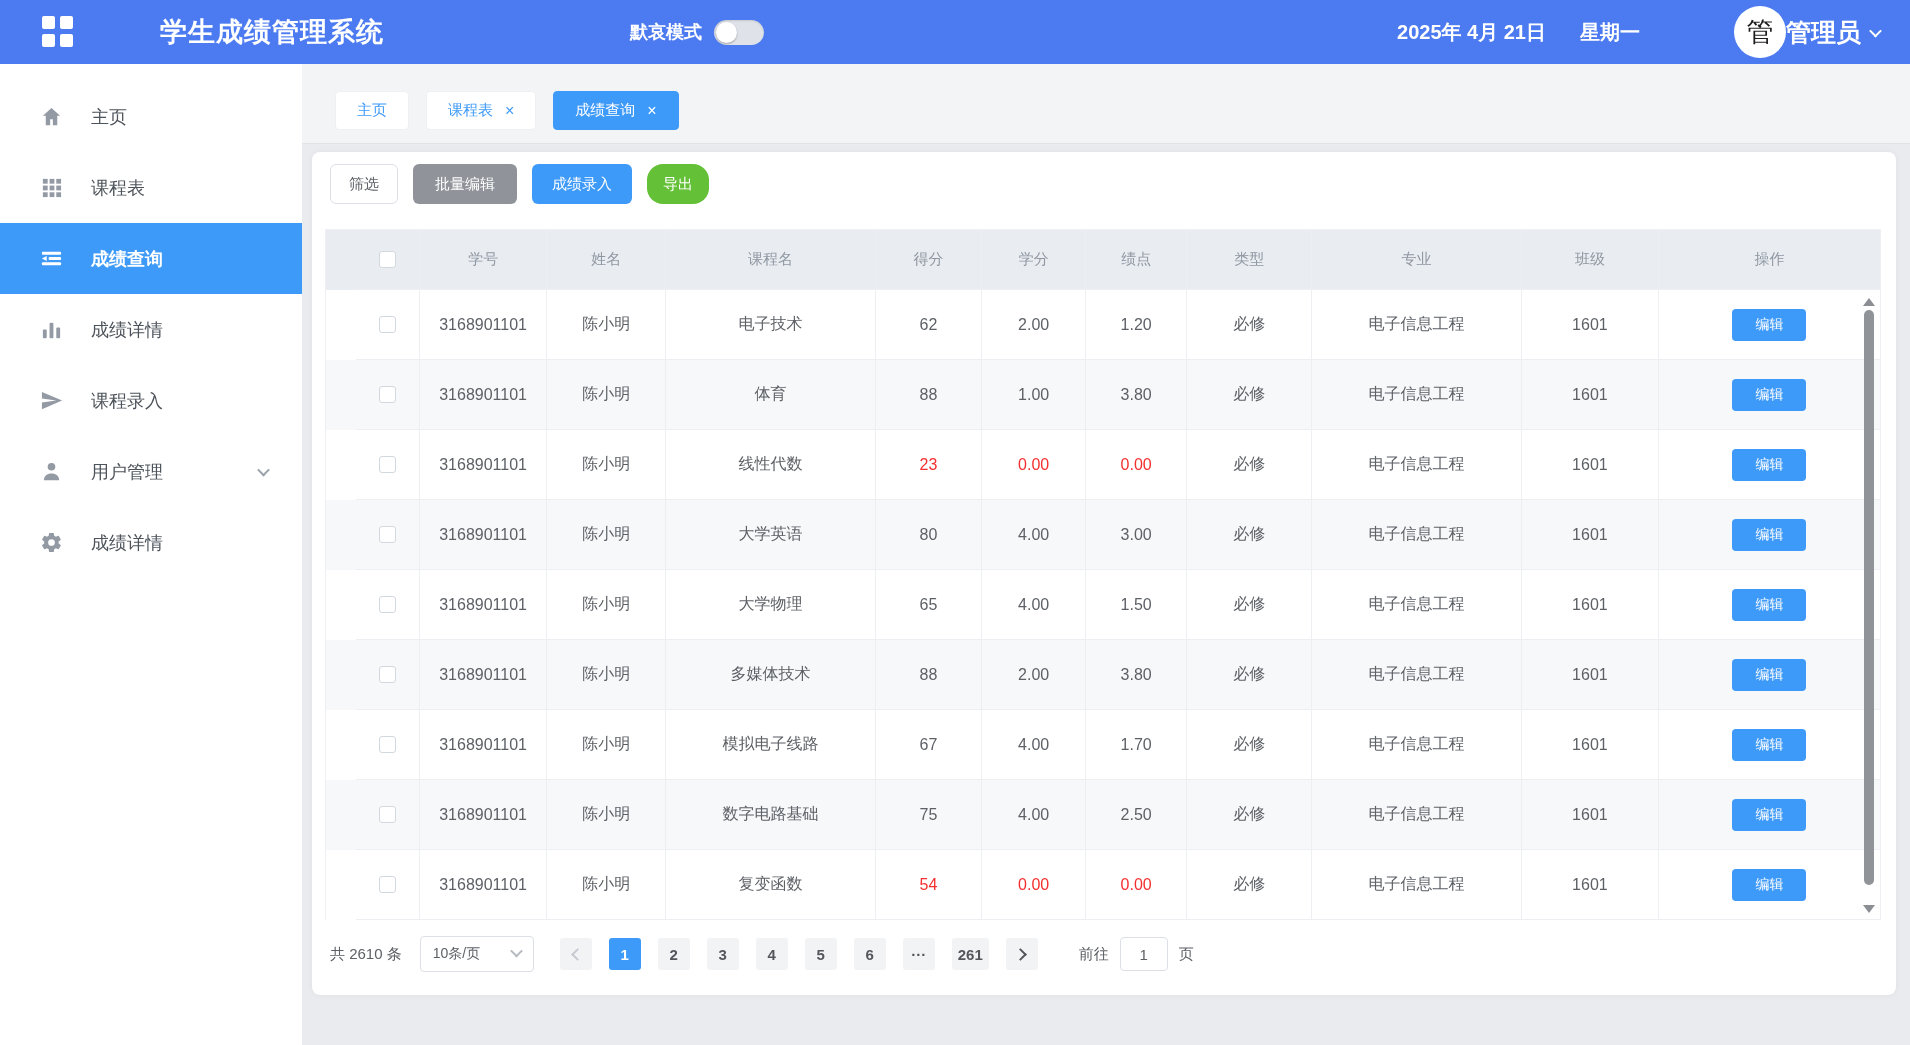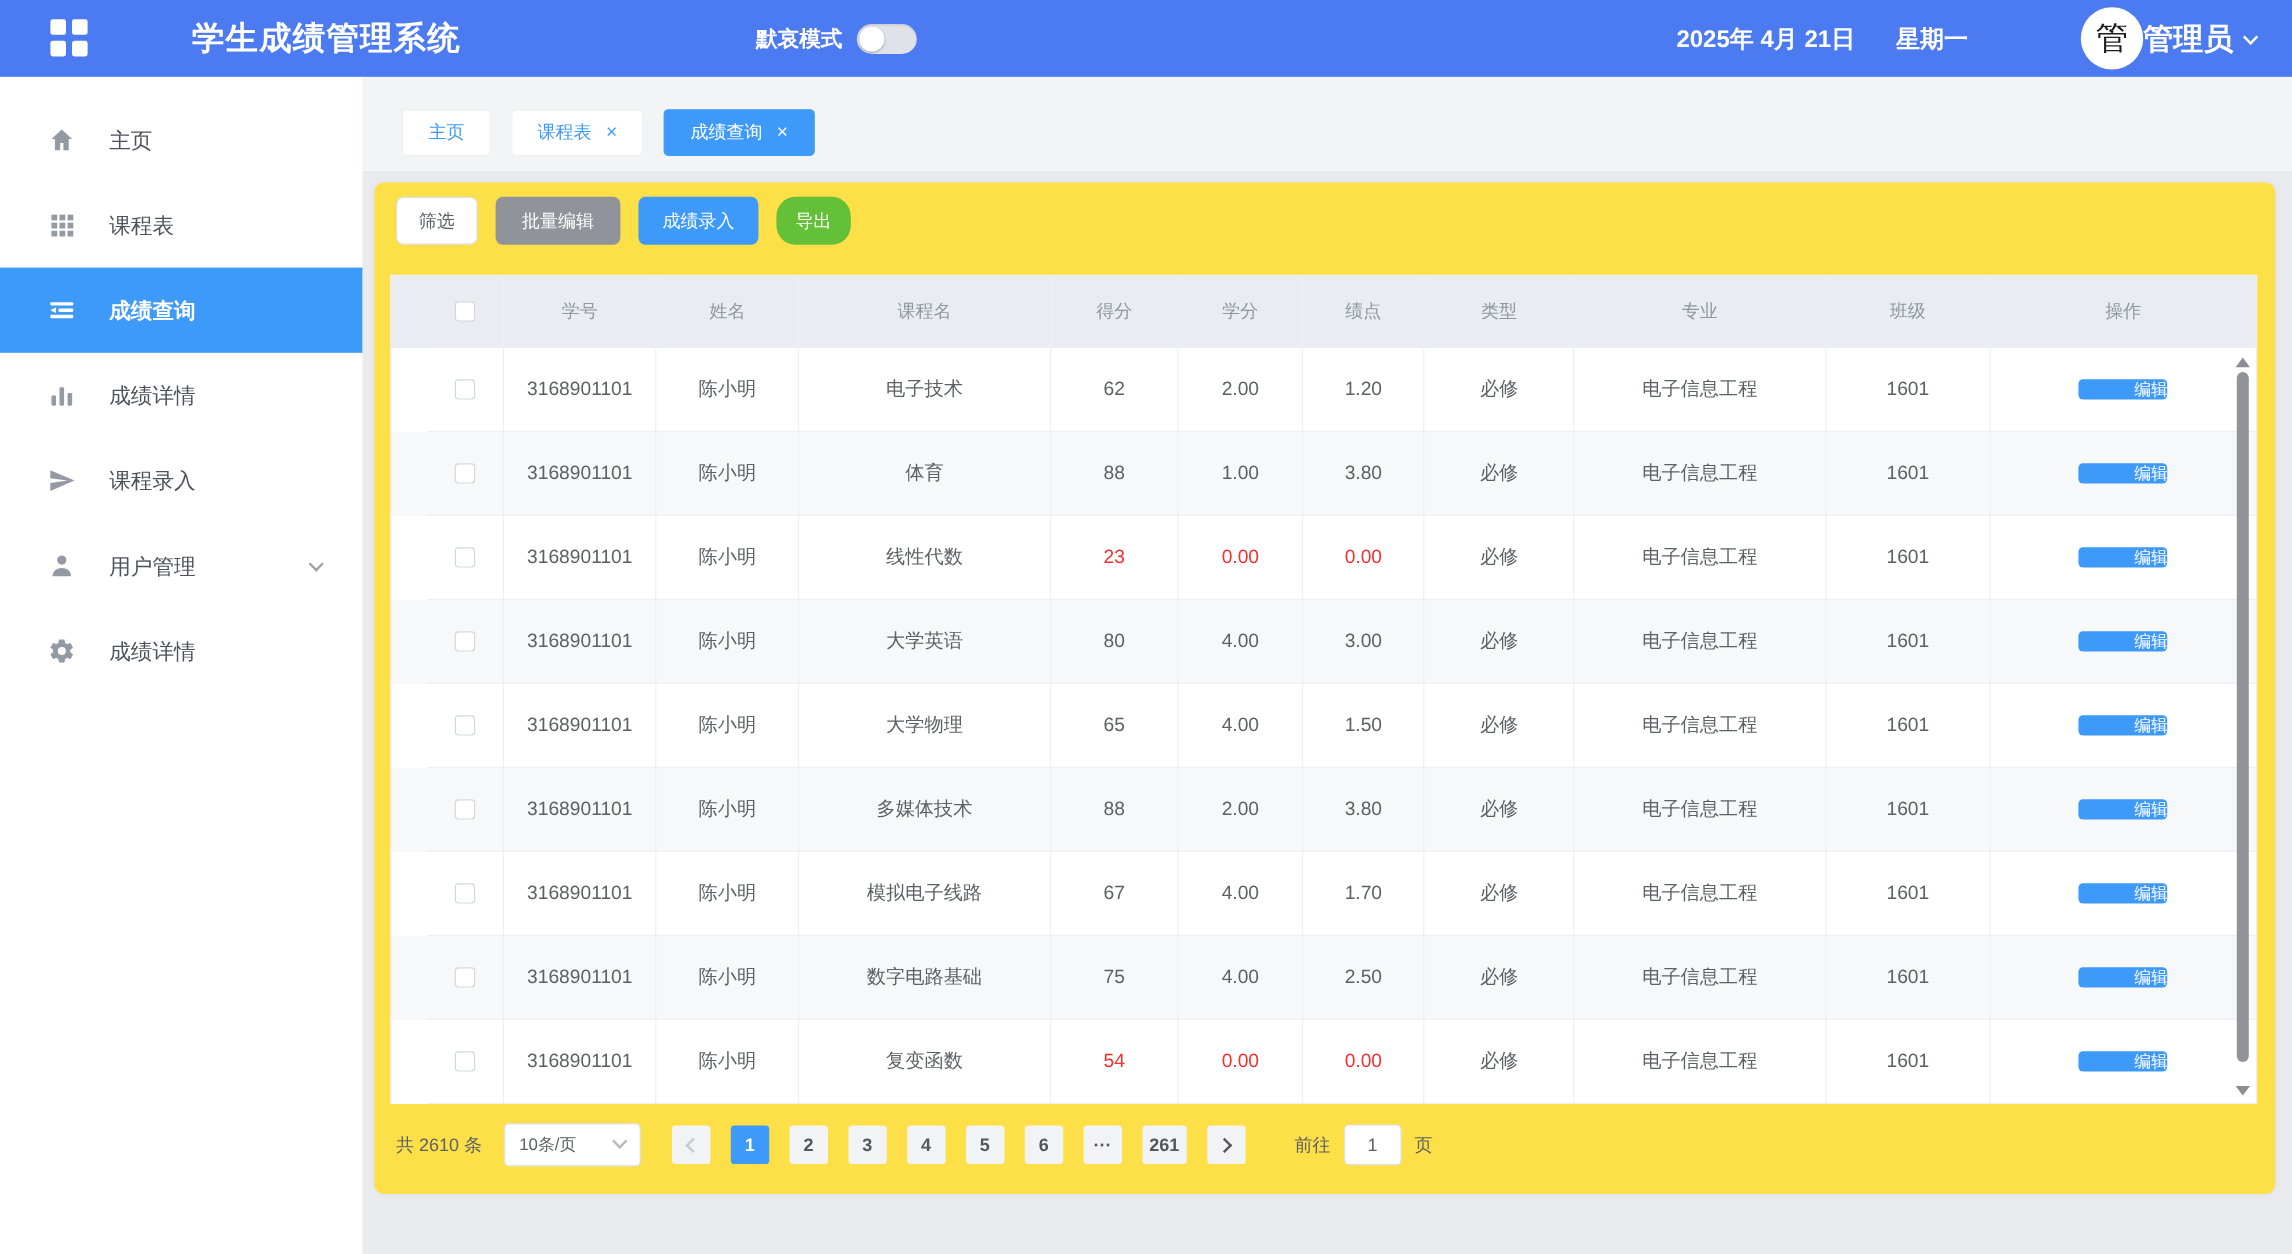--- a/index.html
+++ b/index.html
@@ -45,21 +45,21 @@
   
   .main { position:absolute; top:64px; left:302px; width:1608px; height:981px; background:#e9ebee; }
   .tabbar { height:80px; background:#f3f4f6; border-bottom:1px solid #e2e3e6;
     display:flex; align-items:center; padding:14px 0 0 33px; gap:17px; }
   .tab { background:#fff; color:var(--accent-blue,#3e9af8); border:1px solid #eef0f3; border-radius:4px;
     height:39px; padding:0 21px; display:flex; align-items:center; gap:12px; font-size:15px; cursor:pointer; }
   .tab.active { background:var(--accent-blue,#3e9af8); color:#fff; border-color:var(--accent-blue,#3e9af8); }
   .tab .close { font-size:16px; line-height:1; }
 
   
-  .card { margin:8px 14px 0 10px; height:843px; background:#fde047; border-radius:8px;
+  .card { margin:8px 14px 0 10px; height:843px; background:#ffffff; border-radius:8px;
     position:relative; box-shadow:0 0 6px rgba(0,0,0,.05); }
   .toolbar { padding:12px 0 0 18px; display:flex; gap:15px; }
   .btn { height:40px; border:none; border-radius:6px; font-size:15px; cursor:pointer;
     font-family:inherit; display:flex; align-items:center; justify-content:center; }
   .btn-filter { width:68px; background:#fff; border:1px solid #dcdfe6; color:#5d6166; }
   .btn-batch { width:104px; background:var(--info-gray,#909399); color:#fff; }
   .btn-entry { width:100px; background:var(--accent-blue,#3e9af8); color:#fff; }
   .btn-export { width:62px; background:var(--success-green,#64c037); color:#fff;border-radius:16px; }
 
   
@@ -70,22 +70,22 @@
   .trow { height:70px; background:#fff; }
   .trow.striped { background:#f7f8fa; }
   .cell { display:flex; align-items:center; justify-content:center;
     border-right:1px solid #edeff3; border-bottom:1px solid #edeff3;
     font-size:16px; color:#5d6166; overflow:hidden; }
   .cell:last-child { border-right:none; }
   .thead .cell { font-size:15px; color:#8f97a2; }
   .cell.fail { color:var(--danger-red,#f42f2f); }
   .checkbox { width:17px; height:17px; border:1px solid #d3d8df; border-radius:3px;
     background:#fff; cursor:pointer; }
-  .edit-btn { width:74px; height:17px; background:var(--accent-blue,#3e9af8); color:#fff;
-    border:none; border-radius:4px; font-size:14px; font-family:Liberation Serif, serif; cursor:pointer;text-align:right; }
+  .edit-btn { width:74px; height:32px; background:var(--accent-blue,#3e9af8); color:#fff;
+    border:none; border-radius:4px; font-size:14px; font-family:Liberation Serif, serif; cursor:pointer; }
 
   
   .vscroll { position:absolute; top:64px; right:4px; bottom:3px; width:14px;
     display:flex; flex-direction:column; align-items:center; }
   .arr-up { width:0; height:0; border-left:6px solid transparent; border-right:6px solid transparent;
     border-bottom:8px solid #8b8e92; margin:4px 0 4px; cursor:pointer; }
   .arr-down { width:0; height:0; border-left:6px solid transparent; border-right:6px solid transparent;
     border-top:8px solid #8b8e92; margin:4px 0 4px; margin-top:auto; cursor:pointer; }
   .thumb { width:10px; border-radius:5px; background:#909397; height:calc(100% - 48px); cursor:pointer; }
 

